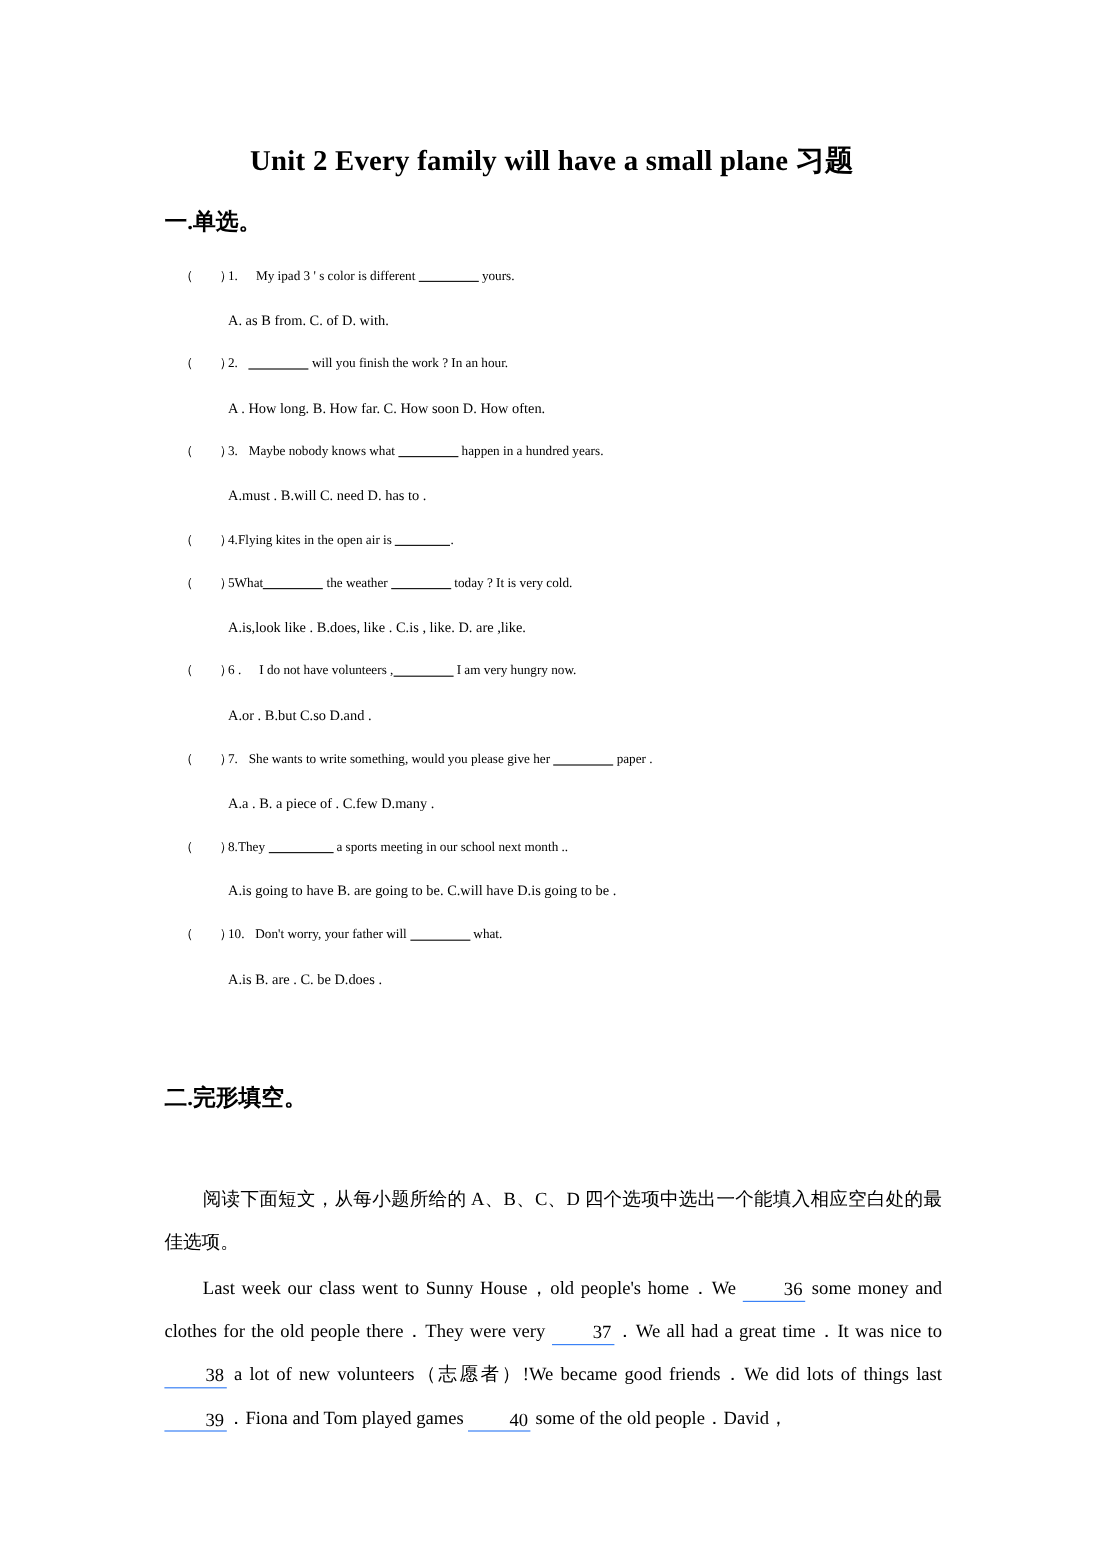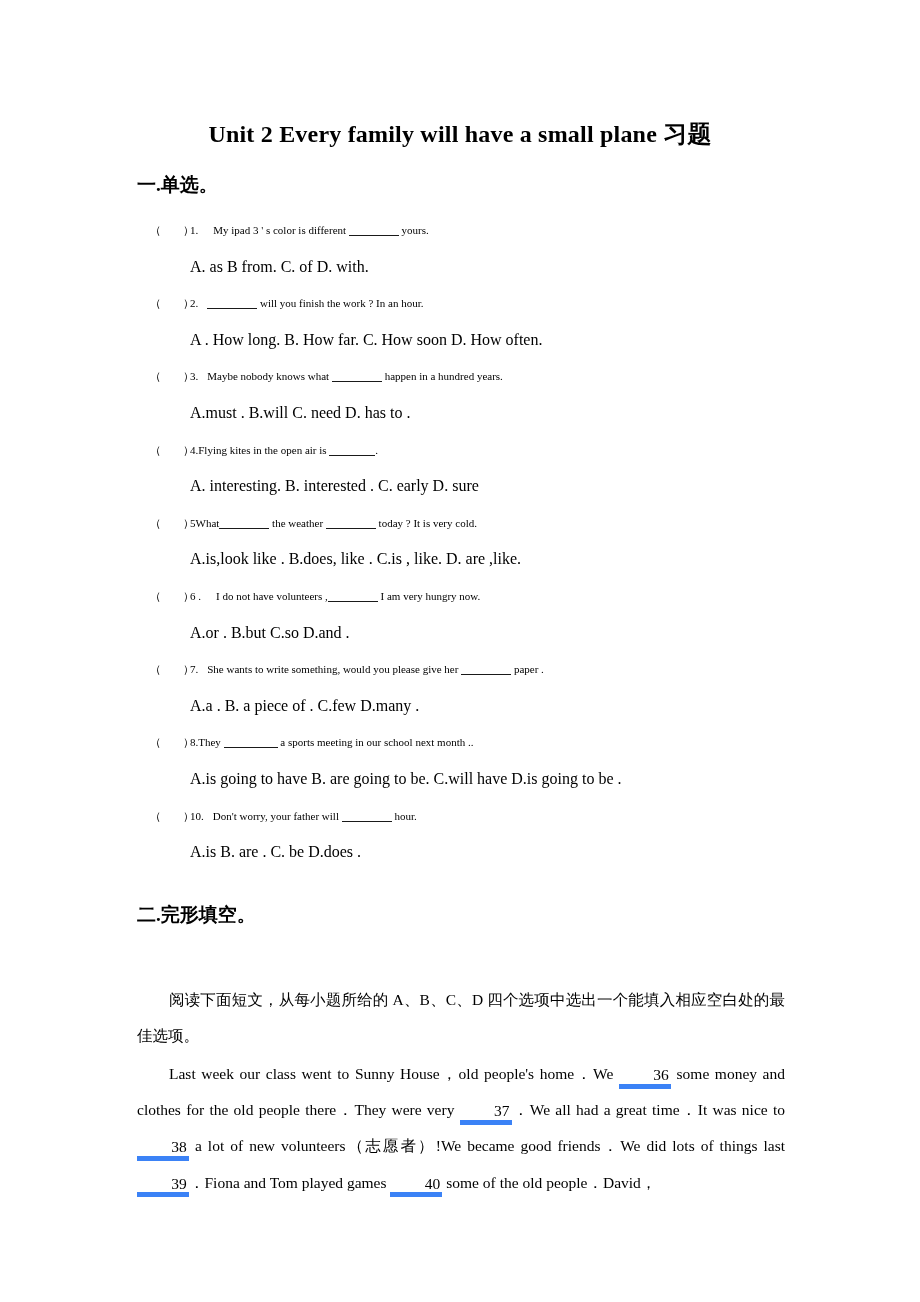--- a/index.html
+++ b/index.html
@@ -65,21 +65,21 @@
     margin: 0;
     padding: 0 0 0 150px;
     font-size: 11px;
     line-height: 36.6px;
     white-space: nowrap;
   }
   .o-line {
     position: relative;
     margin: 0;
     padding: 0 0 0 190px;
-    font-size: 16px;
+    font-size: 12px;
     line-height: 36.6px;
     white-space: nowrap;
   }
   .paren {
     display: inline-block;
     width: 40px;
   }
   .paren .pl { margin-right: 22px; }
 
   
@@ -120,21 +120,21 @@
   .passage p {
     margin: 0;
     text-indent: 32px;
   }
 
   
   .numblank {
     display: inline-block;
     min-width: 52px;
     text-align: center;
-    border-bottom: 5px solid #3b82f6;
+    border-bottom: 1px solid #3b82f6;
     line-height: 1.08;
     vertical-align: -1px;
   }
 </style>
 </head>
 <body>
 
 <div class="page">
 
   <div class="doc-title">Unit 2 Every family will have a small plane 习题</div>
@@ -161,21 +161,20 @@
       <div class="q-line">
         <span class="paren"><span class="pl">（</span><span>）</span></span><span>3.</span><span class="sp sp2"></span><span>Maybe nobody knows what </span><span class="blank w50"></span><span> happen in a hundred years.</span>
       </div>
       <div class="o-line">A.must   .    B.will     C. need   D. has to .</div>
     </div>
 
     <div class="mc-item">
       <div class="q-line">
         <span class="paren"><span class="pl">（</span><span>）</span></span><span>4.</span><span>Flying kites in the open air is   </span><span class="blank w46"></span><span>.</span>
       </div>
-      <div class="o-line">A. interesting.    B. interested .    C. early   D. sure</div>
     </div>
 
     <div class="mc-item">
       <div class="q-line">
         <span class="paren"><span class="pl">（</span><span>）</span></span><span>5</span><span>What</span><span class="blank w50"></span><span> the weather </span><span class="blank w50"></span><span> today ?   It is very cold.</span>
       </div>
       <div class="o-line">A.is,look like .    B.does, like .     C.is , like. D. are ,like.</div>
     </div>
 
     <div class="mc-item">
@@ -195,21 +194,21 @@
     <div class="mc-item">
       <div class="q-line">
         <span class="paren"><span class="pl">（</span><span>）</span></span><span>8.</span><span>They </span><span class="blank w54"></span><span>   a   sports meeting in our   school next month ..</span>
       </div>
       <div class="o-line">A.is going to have    B. are going   to be.    C.will have D.is going to be .</div>
     </div>
 
 
     <div class="mc-item">
       <div class="q-line">
-        <span class="paren"><span class="pl">（</span><span>）</span></span><span>10.</span><span class="sp sp2"></span><span>Don't   worry, your father will </span><span class="blank w50"></span><span> hour.</span>
+        <span class="paren"><span class="pl">（</span><span>）</span></span><span>10.</span><span class="sp sp2"></span><span>Don't   worry, your father will </span><span class="blank w50"></span><span> what.</span>
       </div>
       <div class="o-line">A.is     B. are .    C. be   D.does .</div>
     </div>
 
   </div>
 
   <div class="section-heading" id="sec2-heading">二.完形填空。</div>
 
   <div class="cloze-instructions">阅读下面短文，从每小题所给的 A、B、C、D 四个选项中选出一个能填入相应空白处的最佳选项。</div>
 

